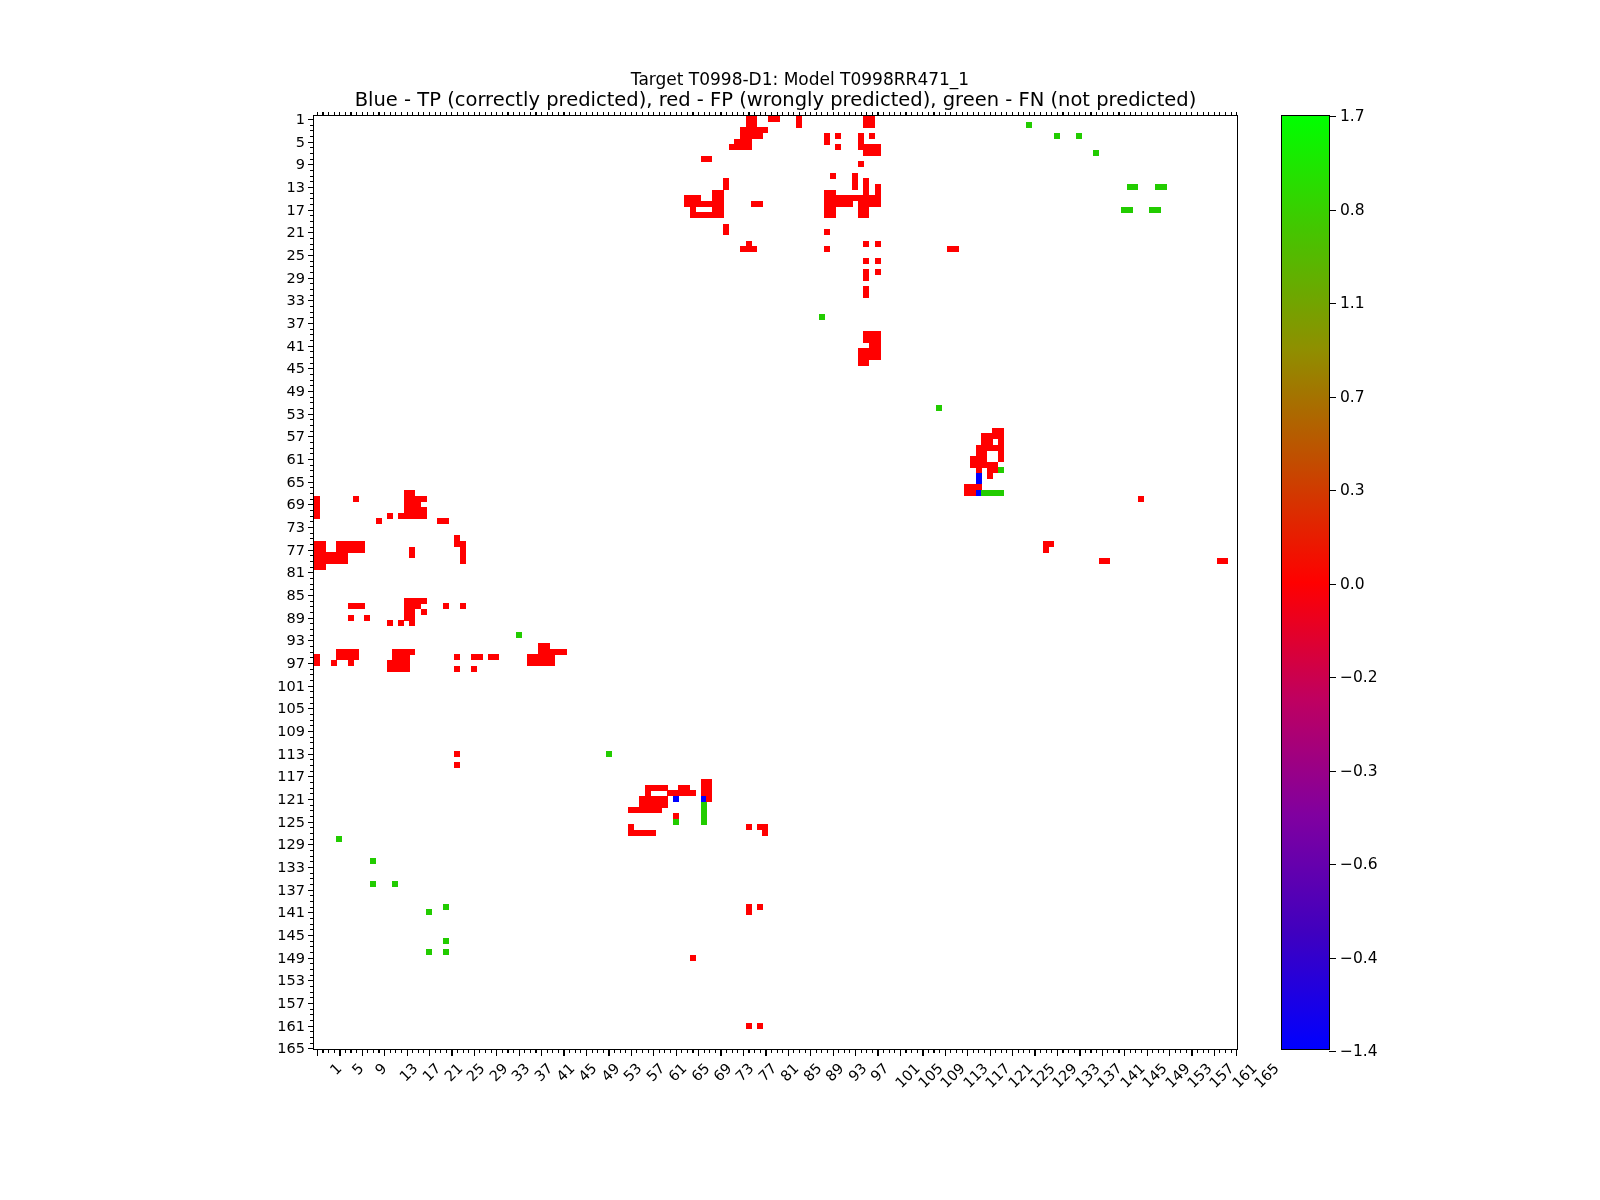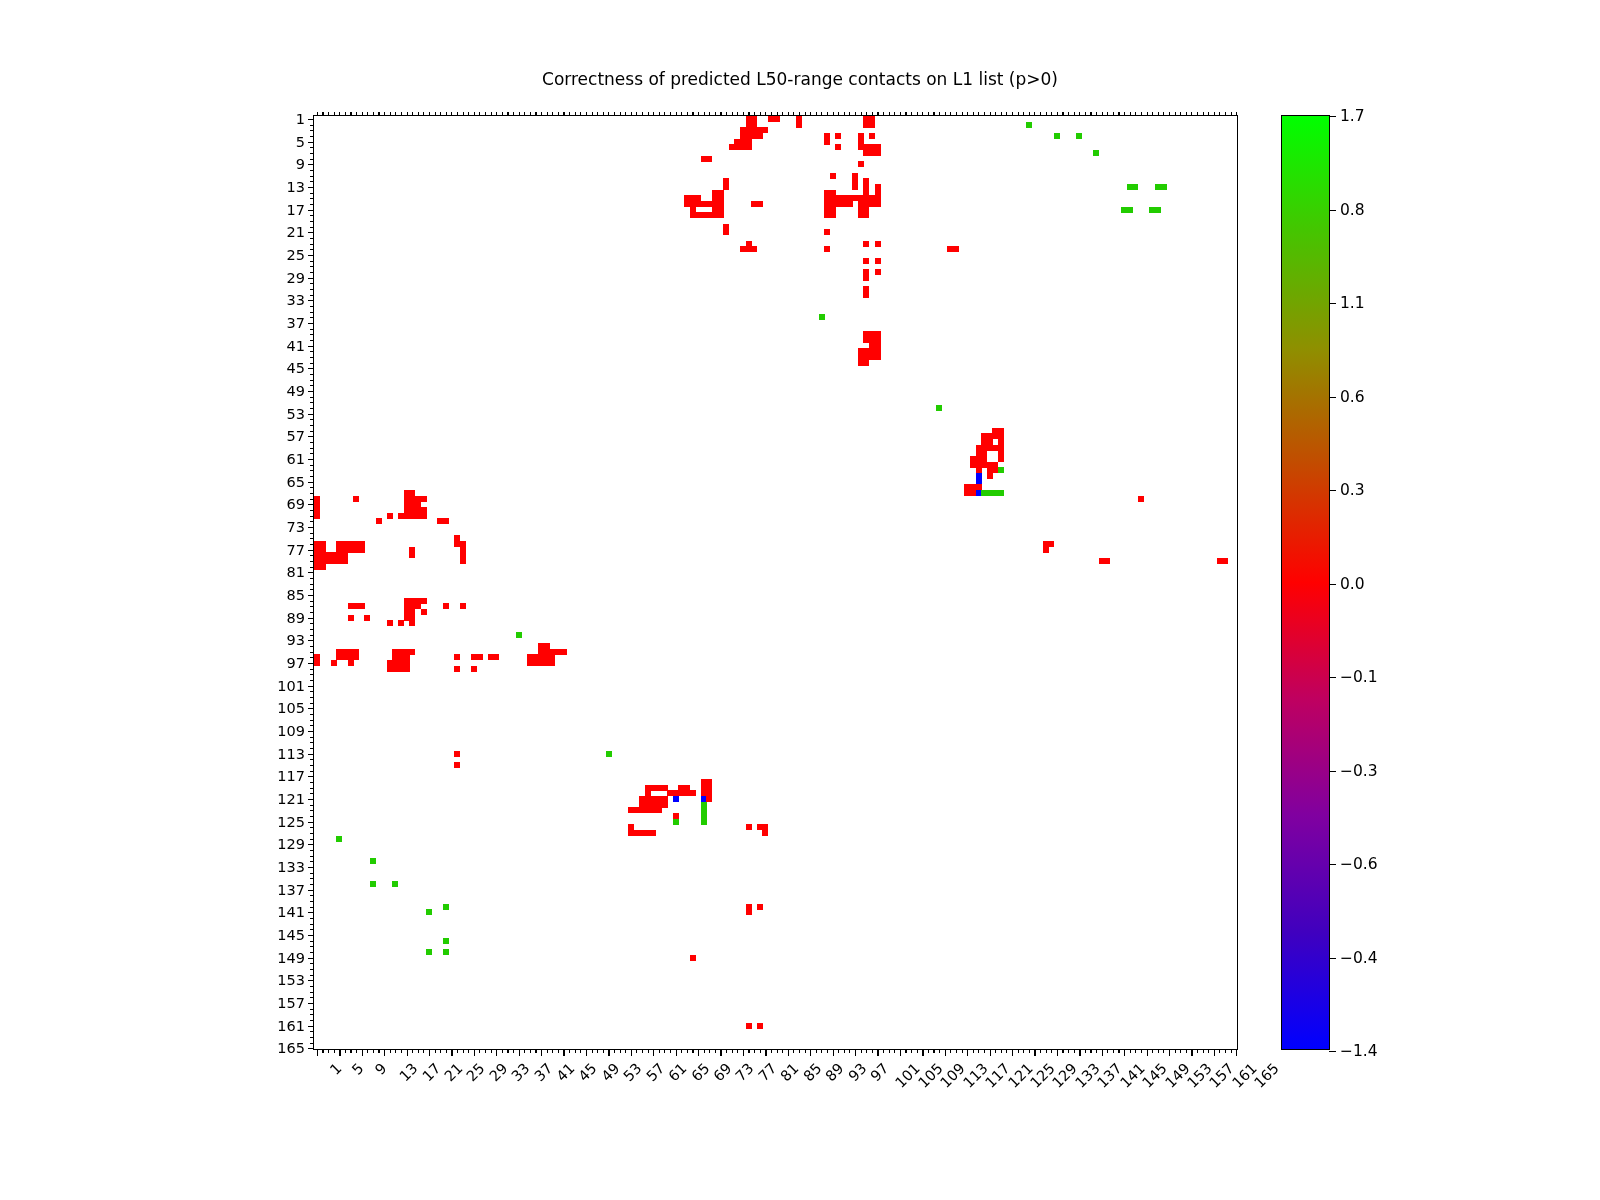--- a/index.html
+++ b/index.html
@@ -125,23 +125,25 @@
     font-size: 15.5px;
     white-space: nowrap;
   }
 </style>
 </head>
 <body>
 
 <div class="figure">
 
   <div class="suptitle">
+    <div>Target T0998-D1: Model T0998RR471_1</div>
     <div>Correctness of predicted L50-range contacts on L1 list (p&gt;0)</div>
   </div>
 
+  <div class="axtitle">Blue - TP (correctly predicted), red - FP (wrongly predicted), green - FN (not predicted)</div>
 
   <div id="plot-frame">
     <div id="cells-layer">
         <div class="cell" style="left: 431.667px; top: 0px; width: 11.6121px; height: 11.7333px; background: rgb(255, 0, 0);"></div>
         <div class="cell" style="left: 454.091px; top: 0px; width: 11.6121px; height: 6.06667px; background: rgb(255, 0, 0);"></div>
         <div class="cell" style="left: 482.121px; top: 0px; width: 6.00606px; height: 11.7333px; background: rgb(255, 0, 0);"></div>
         <div class="cell" style="left: 549.394px; top: 0px; width: 11.6121px; height: 11.7333px; background: rgb(255, 0, 0);"></div>
         <div class="cell" style="left: 711.97px; top: 5.66667px; width: 6.00606px; height: 6.06667px; background: rgb(34, 204, 0);"></div>
         <div class="cell" style="left: 426.061px; top: 11.3333px; width: 22.8242px; height: 11.7333px; background: rgb(255, 0, 0);"></div>
         <div class="cell" style="left: 448.485px; top: 11.3333px; width: 6.00606px; height: 6.06667px; background: rgb(255, 0, 0);"></div>
@@ -889,27 +891,27 @@
 
   <div id="colorbar">
     <div id="cb-ticks-layer">
         <div class="cb-tick" style="top: 0px;"></div>
         <div class="cb-label" style="top: 0px;">1.7</div>
         <div class="cb-tick" style="top: 93.5px;"></div>
         <div class="cb-label" style="top: 93.5px;">0.8</div>
         <div class="cb-tick" style="top: 187px;"></div>
         <div class="cb-label" style="top: 187px;">1.1</div>
         <div class="cb-tick" style="top: 280.5px;"></div>
-        <div class="cb-label" style="top: 280.5px;">0.6</div>
+        <div class="cb-label" style="top: 280.5px;">0.7</div>
         <div class="cb-tick" style="top: 374px;"></div>
         <div class="cb-label" style="top: 374px;">0.3</div>
         <div class="cb-tick" style="top: 467.5px;"></div>
         <div class="cb-label" style="top: 467.5px;">0.0</div>
         <div class="cb-tick" style="top: 561px;"></div>
-        <div class="cb-label" style="top: 561px;">−0.1</div>
+        <div class="cb-label" style="top: 561px;">−0.2</div>
         <div class="cb-tick" style="top: 654.5px;"></div>
         <div class="cb-label" style="top: 654.5px;">−0.3</div>
         <div class="cb-tick" style="top: 748px;"></div>
         <div class="cb-label" style="top: 748px;">−0.6</div>
         <div class="cb-tick" style="top: 841.5px;"></div>
         <div class="cb-label" style="top: 841.5px;">−0.4</div>
         <div class="cb-tick" style="top: 935px;"></div>
         <div class="cb-label" style="top: 935px;">−1.4</div>
       </div>
   </div>

